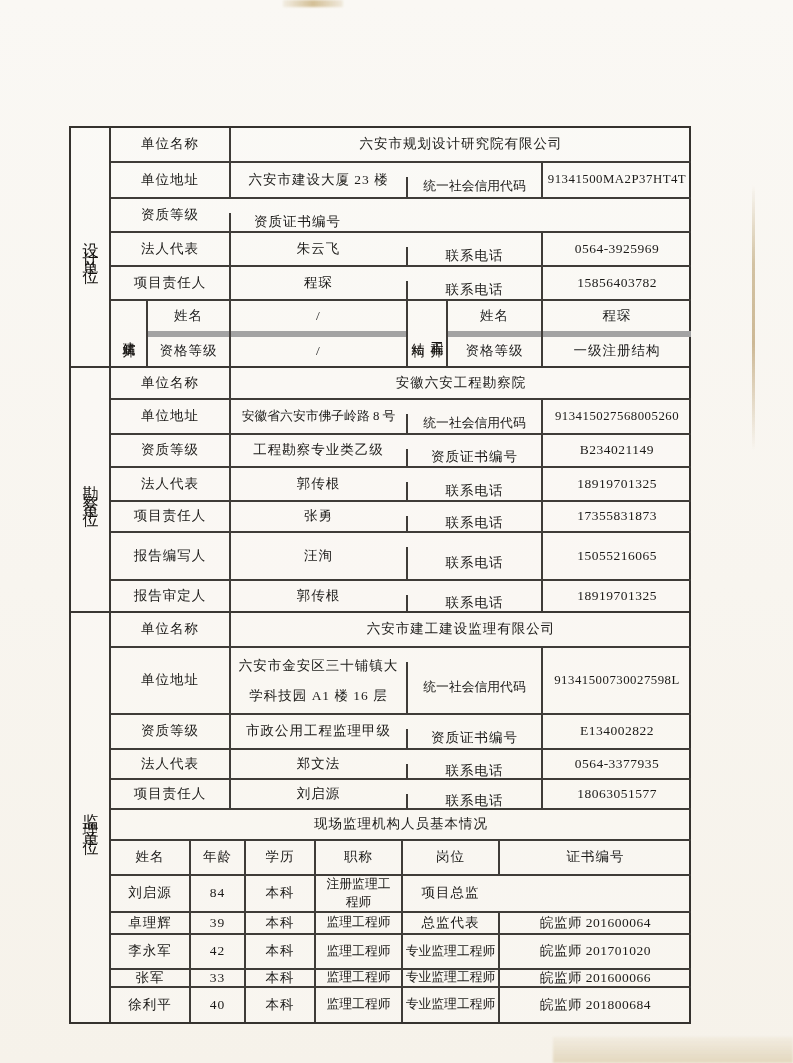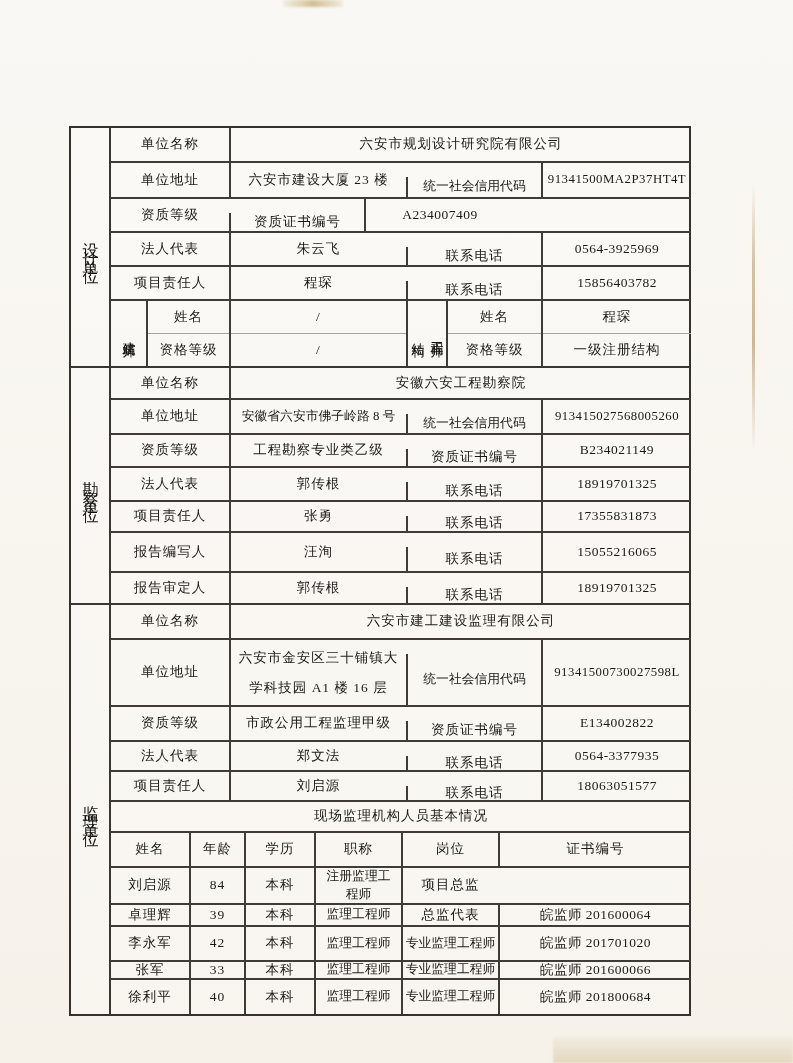--- a/index.html
+++ b/index.html
@@ -61,21 +61,21 @@
     font-size:16px; letter-spacing:9px; color:#14120f;
   }
   .vtext.small{ font-size:13px; letter-spacing:2px; }
   .vpair{ display:flex; flex-direction:row; gap:1px; align-items:center; justify-content:center; }
   .subcol{ display:flex; flex-direction:column; }
   .subcol{ border-left:2px solid #3f3c38; }
   .subcell{
     display:flex; align-items:center; justify-content:center;
     font-size:13.5px; letter-spacing:1px; flex:1 1 auto; text-align:center;
   }
-  .subcell + .subcell{ border-top:1px solid #a3a3a3; }
+  .subcell + .subcell{ border-top:6px solid #a3a3a3; }
   .blk{ display:block; line-height:2.2; }
   .wrap{ white-space:normal; padding:0 6px; }
   .pnum{ letter-spacing:.5px; }
 </style>
 </head>
 <body>
 
 <div class="artifact-top-mark"></div>
 <div class="artifact-fold-line"></div>
 <div class="artifact-bottom-shade"></div>
@@ -93,21 +93,20 @@
       </div>
       <div class="row" style="height:36px">
         <div class="cell w118">单位地址</div>
         <div class="cell w177">六安市建设大厦 23 楼</div>
         <div class="cell w135 tight">统一社会信用代码</div>
         <div class="cell w150 tight pnum">91341500MA2P37HT4T</div>
       </div>
       <div class="row" style="height:34px">
         <div class="cell w118">资质等级</div>
         <div class="cell w135">资质证书编号</div>
-        <div class="cell w150 pnum">A234007409</div>
       </div>
       <div class="row" style="height:34px">
         <div class="cell w118">法人代表</div>
         <div class="cell w177">朱云飞</div>
         <div class="cell w135">联系电话</div>
         <div class="cell w150 pnum">0564-3925969</div>
       </div>
       <div class="row" style="height:34px">
         <div class="cell w118">项目责任人</div>
         <div class="cell w177">程琛</div>
@@ -170,21 +169,21 @@
         <div class="cell w177">郭传根</div>
         <div class="cell w135">联系电话</div>
         <div class="cell w150 pnum">18919701325</div>
       </div>
       <div class="row" style="height:31px">
         <div class="cell w118">项目责任人</div>
         <div class="cell w177">张勇</div>
         <div class="cell w135">联系电话</div>
         <div class="cell w150 pnum">17355831873</div>
       </div>
-      <div class="row" style="height:40px">
+      <div class="row" style="height:48px">
         <div class="cell w118">报告编写人</div>
         <div class="cell w177">汪洵</div>
         <div class="cell w135">联系电话</div>
         <div class="cell w150 pnum">15055216065</div>
       </div>
       <div class="row" style="height:32px">
         <div class="cell w118">报告审定人</div>
         <div class="cell w177">郭传根</div>
         <div class="cell w135">联系电话</div>
         <div class="cell w150 pnum">18919701325</div>

